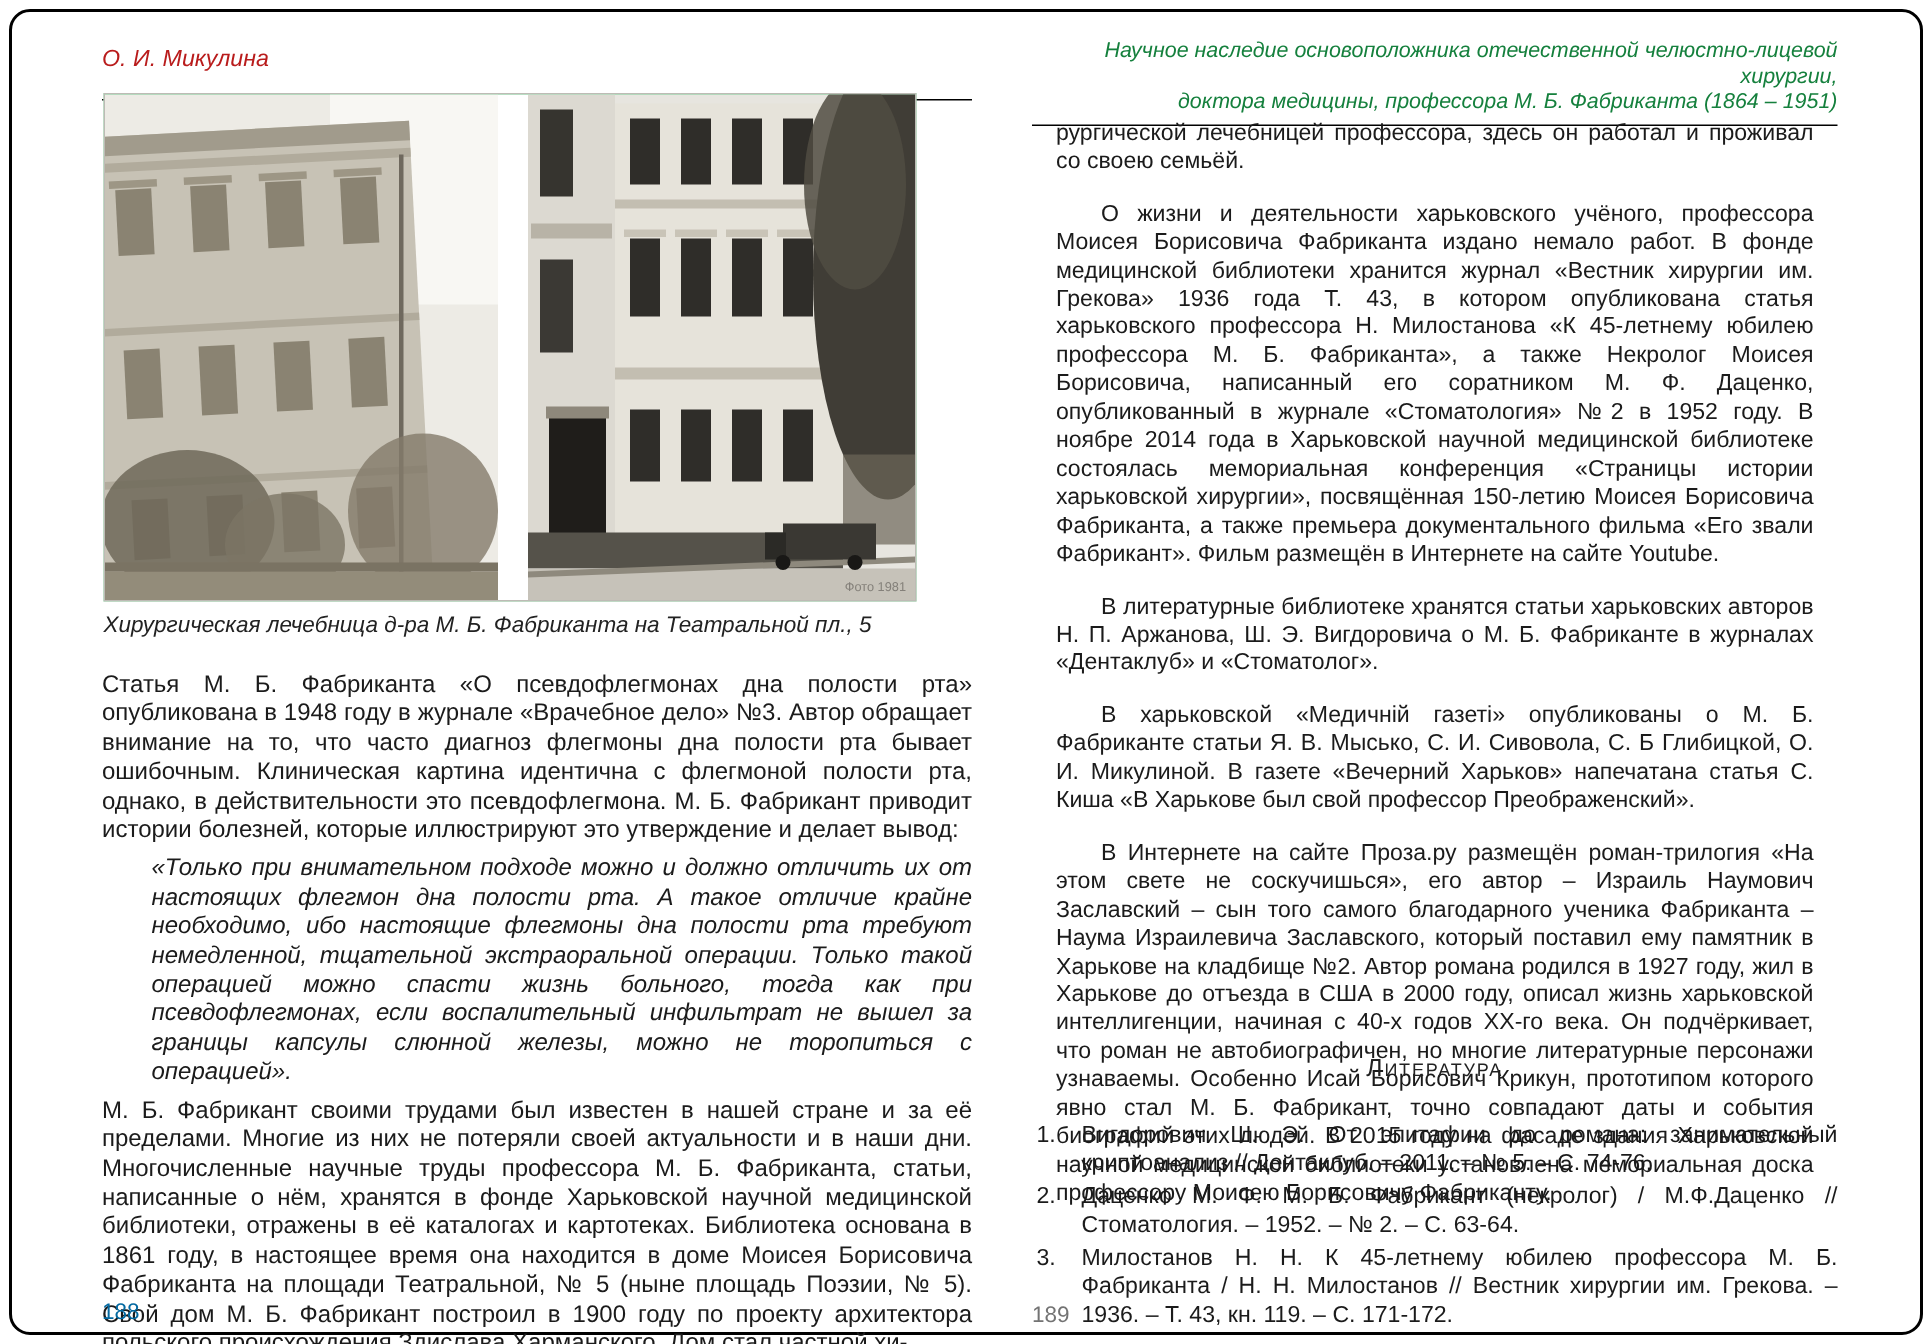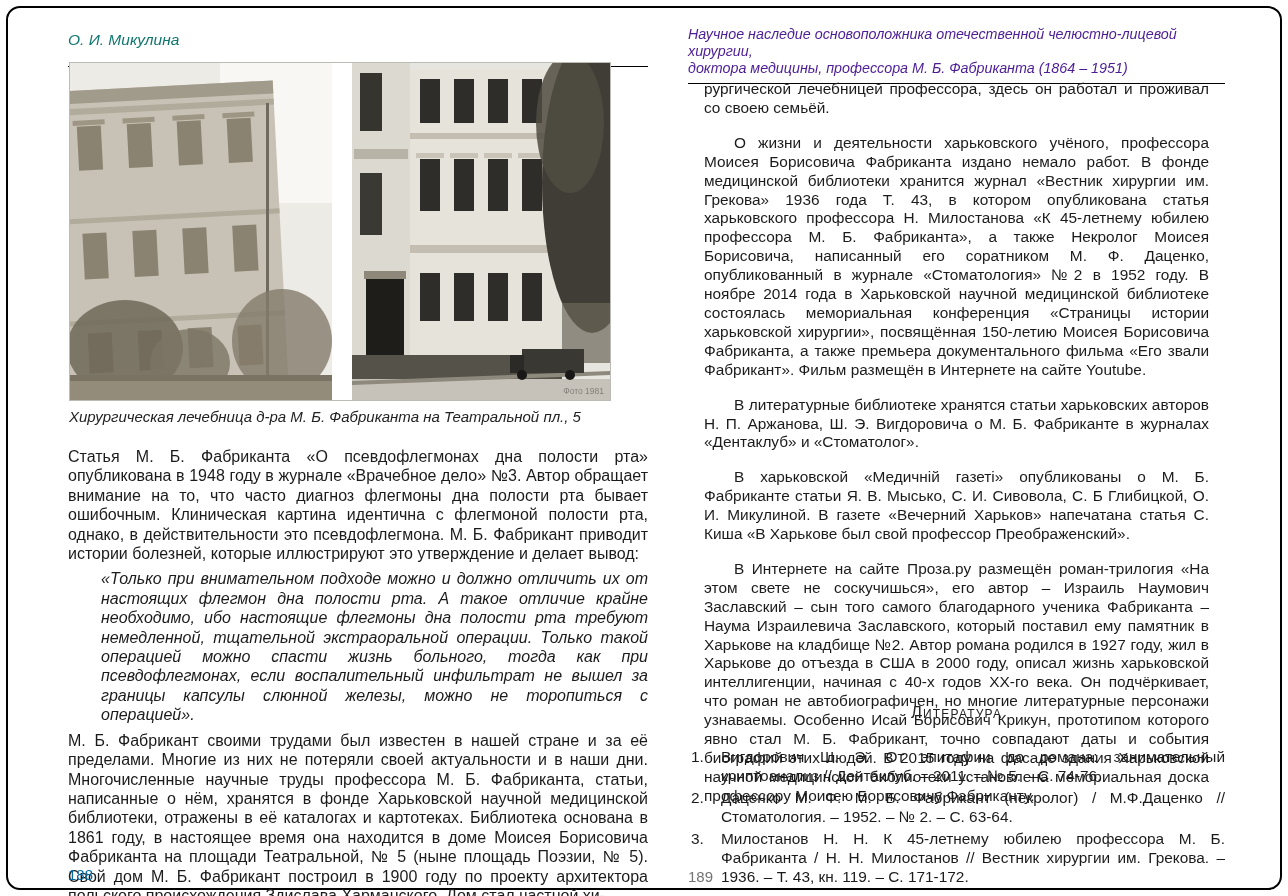--- a/index.html
+++ b/index.html
@@ -8,21 +8,21 @@
     font-family:"Liberation Sans", sans-serif;color:#1b1b1b;overflow:hidden;
     -webkit-font-smoothing:antialiased;
   }
   .scan-frame{
     position:absolute;left:6px;top:6px;right:6px;bottom:6px;
     border:2.5px solid #000;border-radius:14px;pointer-events:none;
   }
   
   .lp-header{
     position:absolute;left:68px;top:31px;width:580px;
-    font-style:italic;font-size:15.5px;color:#0f766e;
+    font-style:italic;font-size:15.5px;color:#b91c1c;
     padding-bottom:17px;border-bottom:1.6px solid #000;
   }
   .photo-block{
     position:absolute;left:69px;top:62px;width:540px;height:337px;
     border:1px solid #bdbbb5;background:#86efac;box-sizing:content-box;
   }
   .photo-caption{
     position:absolute;left:69px;top:408px;width:560px;
     font-style:italic;font-size:15px;color:#222;
   }
@@ -33,22 +33,22 @@
   .lp-body p{margin:0;}
   .lp-quote{
     margin:6px 0 6px 33px !important;
     font-style:italic;
   }
   .page-num-left{
     position:absolute;left:68px;top:866px;font-size:15px;color:#0369a1;text-align:right;
   }
   
   .rp-header{
-    position:absolute;left:688px;top:26px;width:537px;text-align:left;
-    font-style:italic;font-size:14.3px;line-height:17px;color:#4c1d95;
+    position:absolute;left:688px;top:26px;width:537px;text-align:right;
+    font-style:italic;font-size:14.3px;line-height:17px;color:#15803d;
     padding-bottom:6px;border-bottom:1.6px solid #000;
   }
   .rp-body{
     position:absolute;left:688px;top:64px;width:537px;
     font-size:15.4px;line-height:18.9px;text-align:justify;
   }
   .rp-body p{margin:16px;}
   .rp-body p.indent{text-indent:30px;}
   .lit-heading{
     position:absolute;left:688px;top:703px;width:537px;text-align:center;

